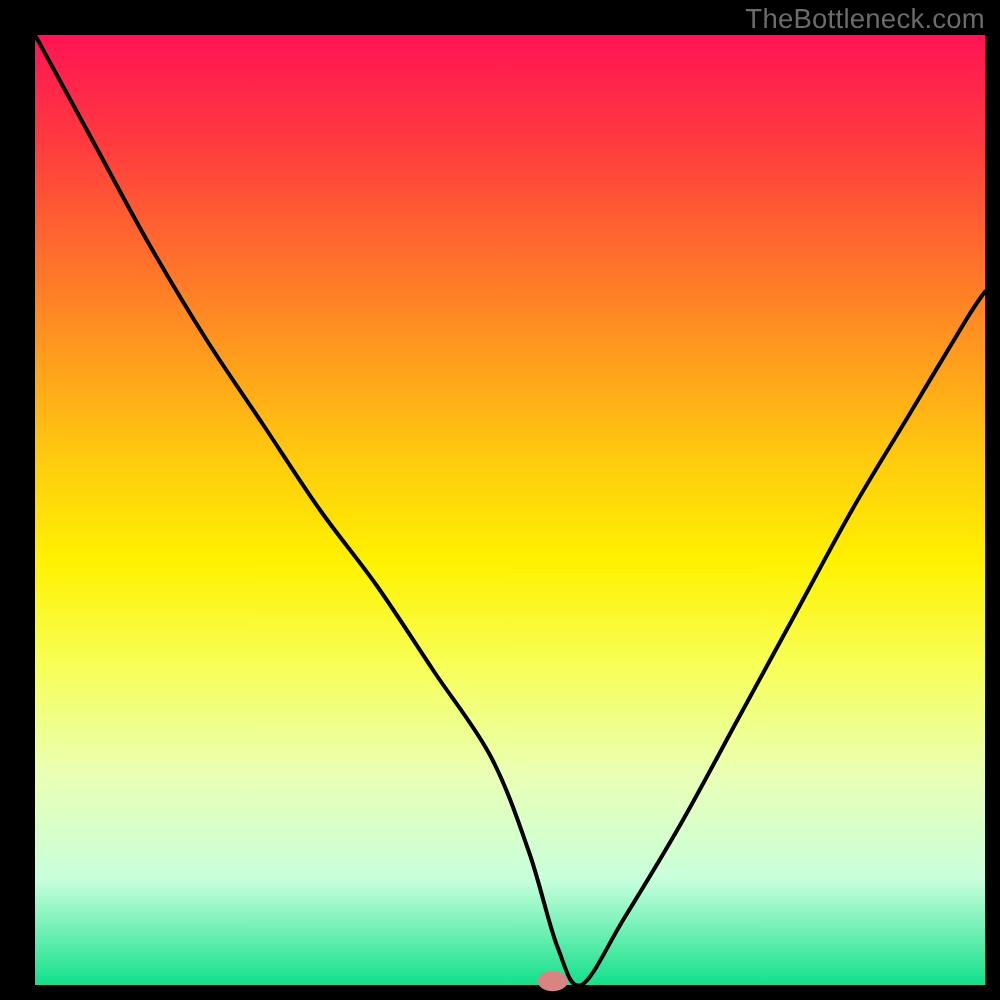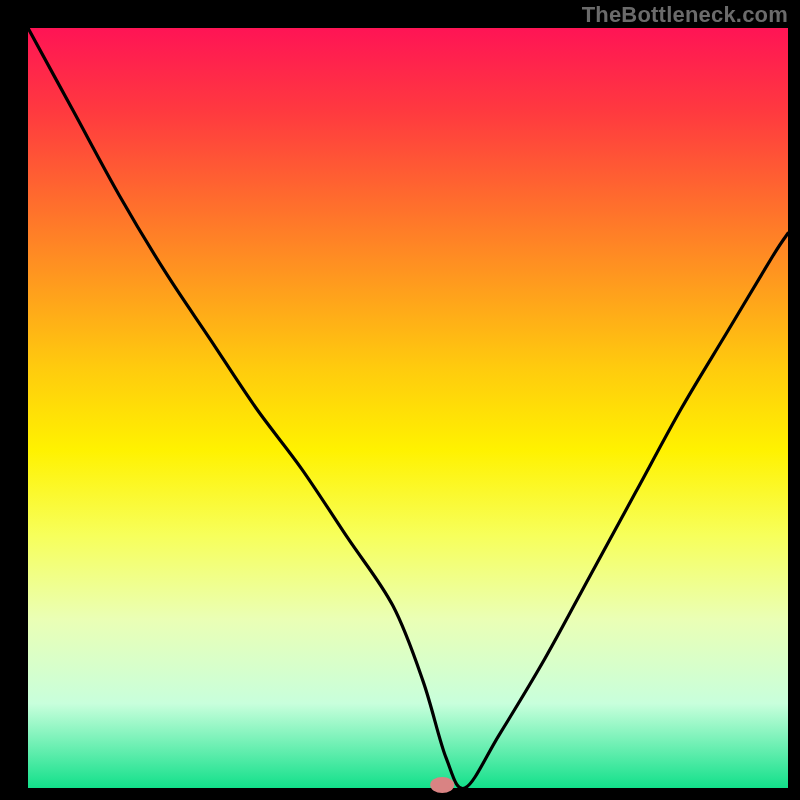--- a/index.html
+++ b/index.html
@@ -19,21 +19,20 @@
   .watermark {
     position: absolute;
     top: 2px;
     right: 12px;
     font-family: Arial, Helvetica, sans-serif;
     font-size: 22px;
     color: #6b6b6b;
     letter-spacing: 0.2px;
     z-index: 10;
     user-select: none;
-    font-weight: bold;
   }
   svg {
     position: absolute;
     top: 0;
     left: 0;
   }
 </style>
 </head>
 <body>
 

